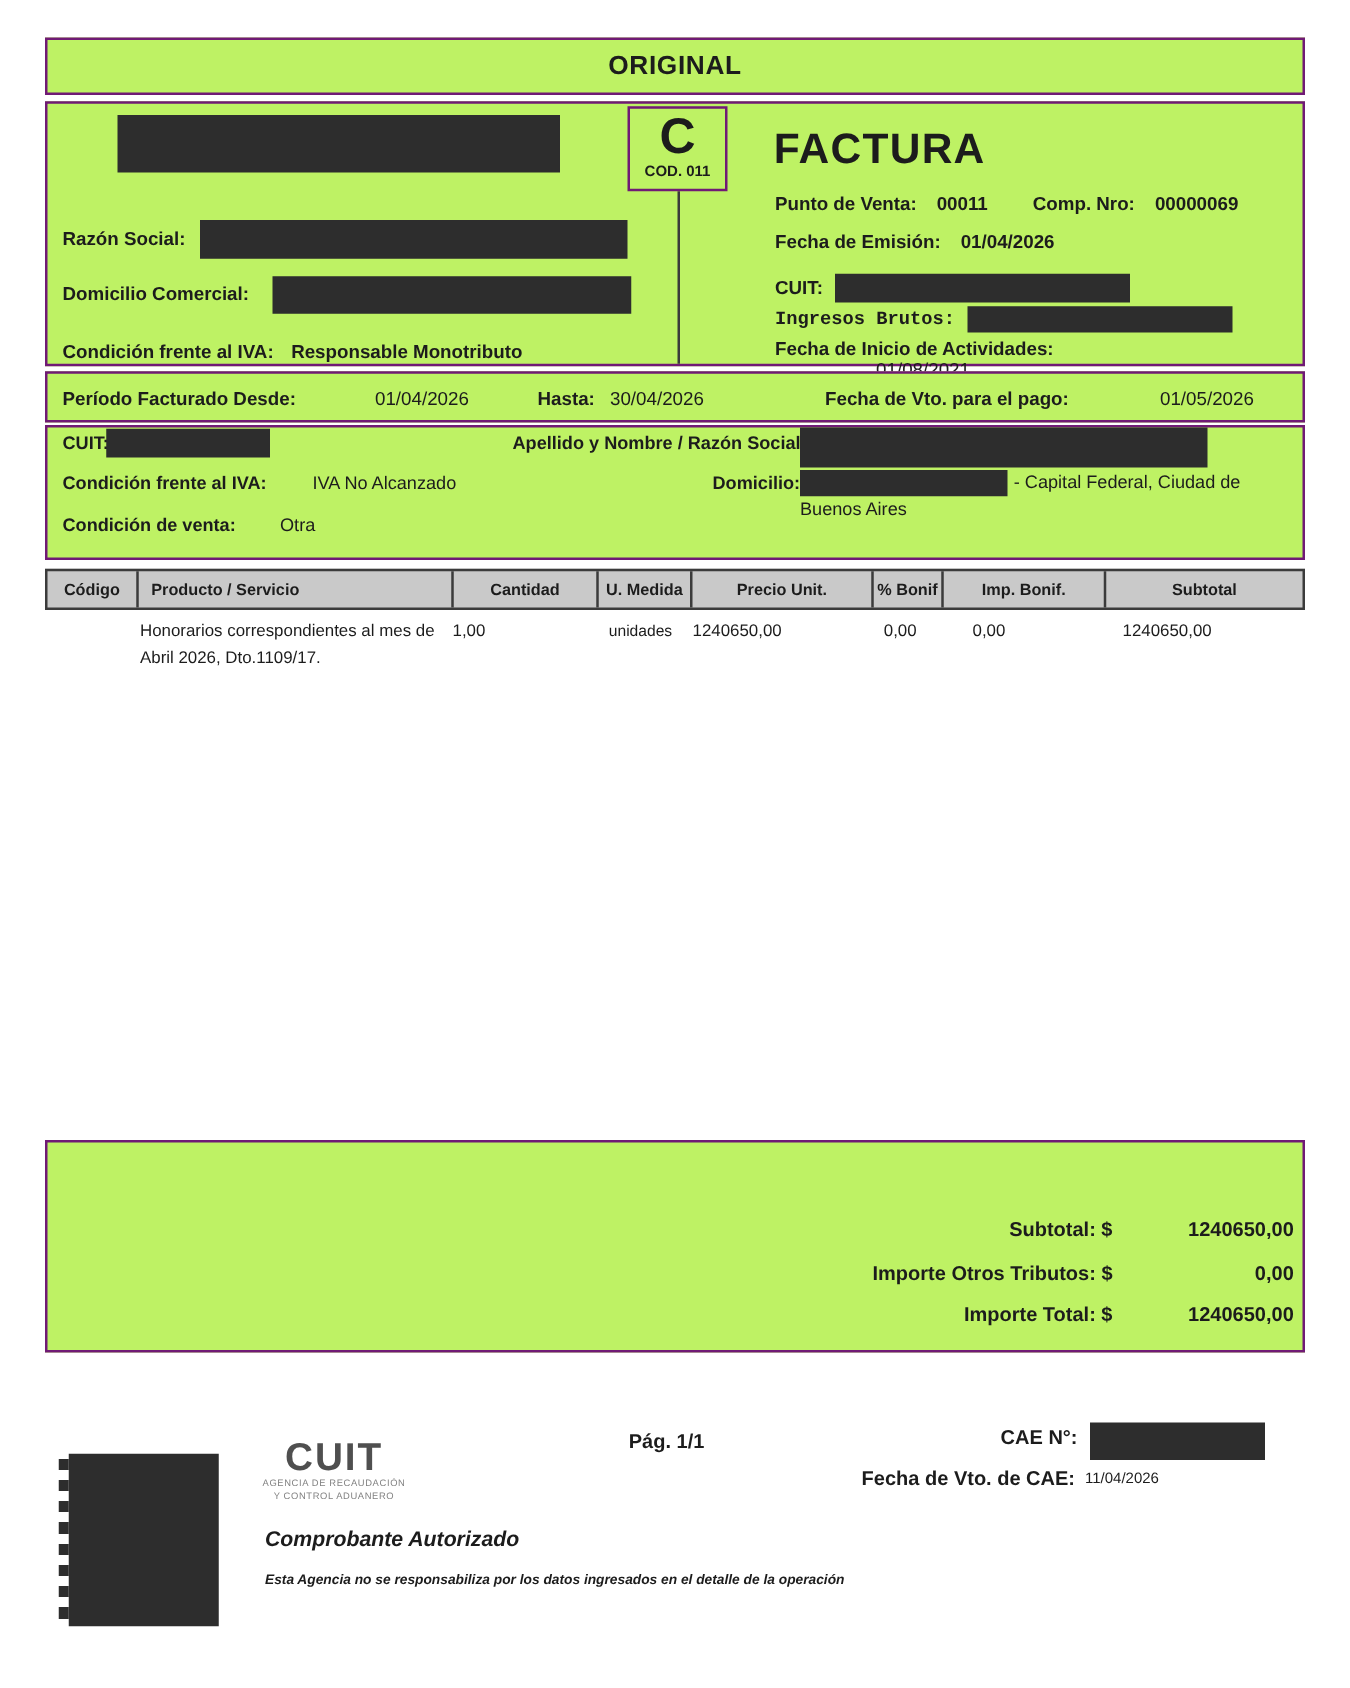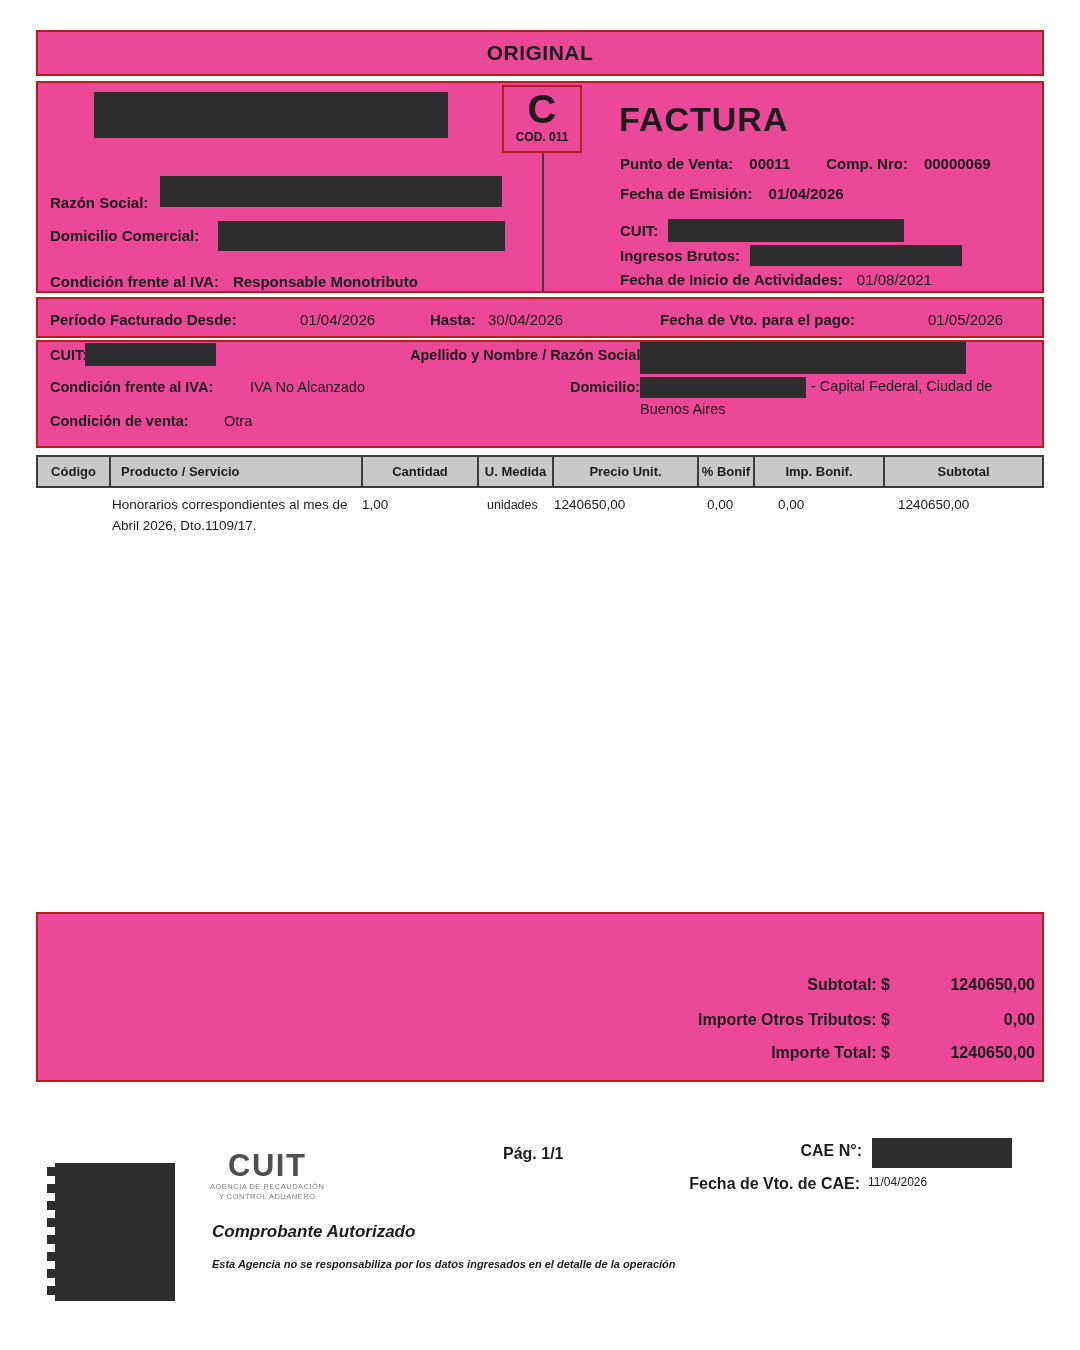--- a/index.html
+++ b/index.html
@@ -5,48 +5,48 @@
   * { margin:0; padding:0; box-sizing:border-box; }
   html,body { background:#ffffff; }
   .page {
     position:relative; width:1080px; height:1350px; margin:0 auto;
     background:#ffffff; color:#1c1c1c;
     font-family:"Liberation Sans", sans-serif;
     overflow:hidden;
   }
   .abs { position:absolute; }
   .b { font-weight:bold; }
-  .box { border:2px solid #b91c1c; background:#ec4899; }
+  .box { border:2px solid #701a75; background:#bef264; }
   .redact { background:#2d2d2d; }
 
   
   .original-box { left:36px; top:30px; width:1008px; height:46px;
     display:flex; align-items:center; justify-content:center;
     font-size:21px; font-weight:bold; letter-spacing:.5px; }
 
   
   .header-block { left:36px; top:81px; width:1008px; height:212px; }
   .logo-redact { left:56px; top:9px; width:354px; height:46px; }
   .cbox { left:464px; top:2px; width:80px; height:68px; text-align:center; z-index:2; }
   .cbox .letter { font-size:40px; font-weight:bold; line-height:42px; margin-top:1px; }
   .cbox .code { font-size:12px; font-weight:bold; line-height:14px; }
   .hdr-divider { left:504px; top:68px; width:2px; height:140px; background:#3b3b3b; }
   .factura-title { left:581px; top:17px; font-size:34px; font-weight:bold; letter-spacing:1px; }
   .fs15 { font-size:15px; }
   .hrow { white-space:nowrap; font-size:15px; display:flex; align-items:center; }
-  .rz-label { left:12px; top:111px; }
+  .rz-label { left:12px; top:100px; }
   .rz-redact { left:122px; top:93px; width:342px; height:31px; }
   .dc-label { left:12px; top:144px; }
   .dc-redact { left:180px; top:138px; width:287px; height:30px; }
   .iva-row { left:12px; top:190px; }
   .r1 { left:582px; top:72px; }
   .r2 { left:582px; top:102px;align-items:center; }
   .r3 { left:582px; top:136px; }
-  .r4 { left:582px; top:162px; }
-  .r5 { left:582px; top:188px; }
+  .r4 { left:582px; top:162px;font-family:Liberation Mono, monospace; }
+  .r5 { left:582px; top:188px;flex-direction:column; }
   .inline-redact { display:inline-block; background:#2d2d2d; vertical-align:middle; }
 
   
   .period-row { left:36px; top:297px; width:1008px; height:41px; font-size:15px; }
   .period-row span { position:absolute; top:12px; white-space:nowrap; }
 
   
   .customer-block { left:36px; top:340px; width:1008px; height:108px; font-size:14.5px; }
   .customer-block .lbl { position:absolute; font-weight:bold; white-space:nowrap; }
   .customer-block .val { position:absolute; white-space:nowrap; }

